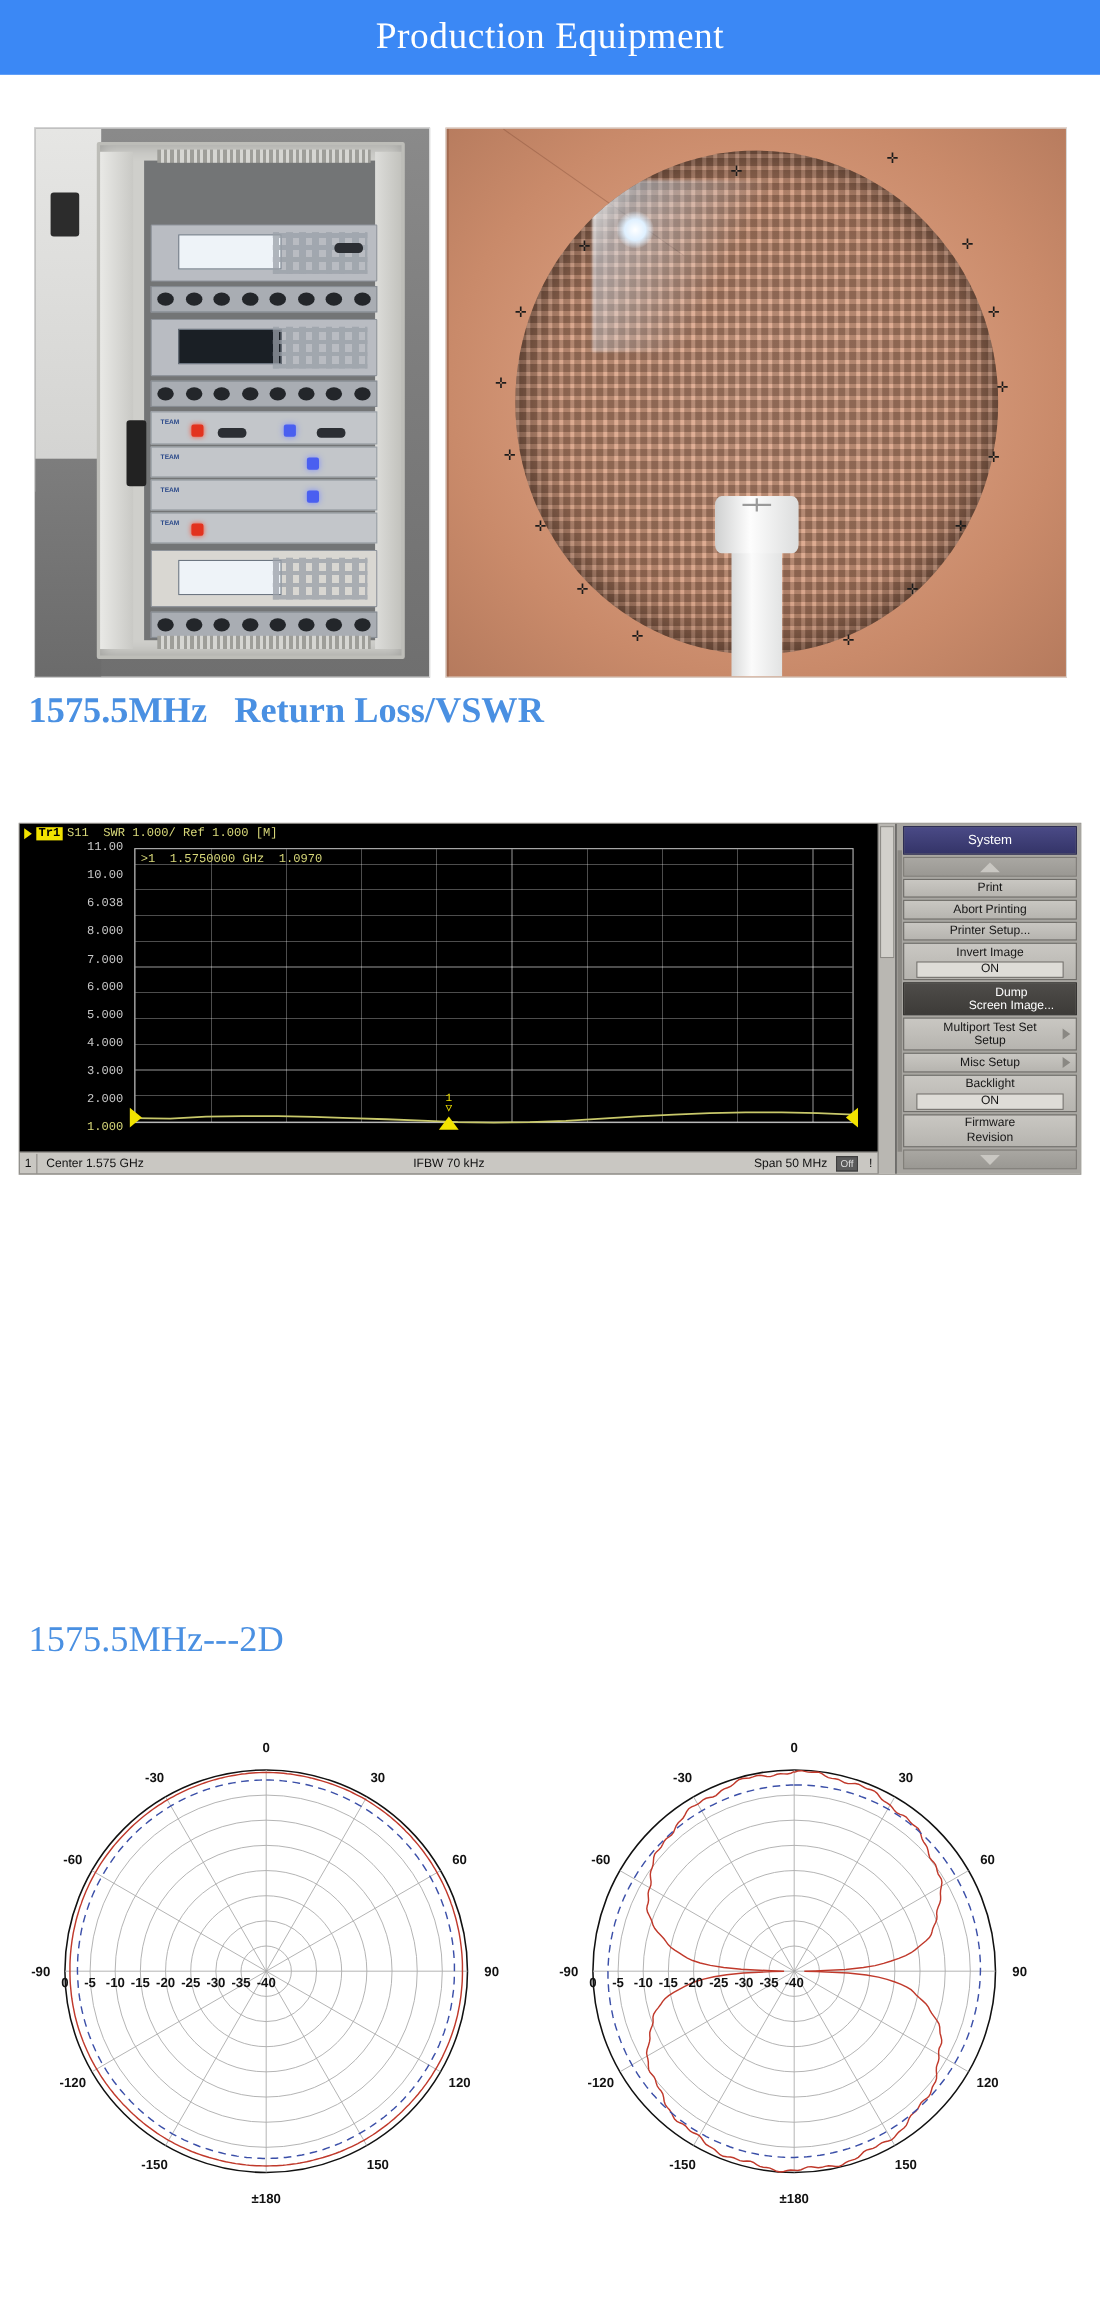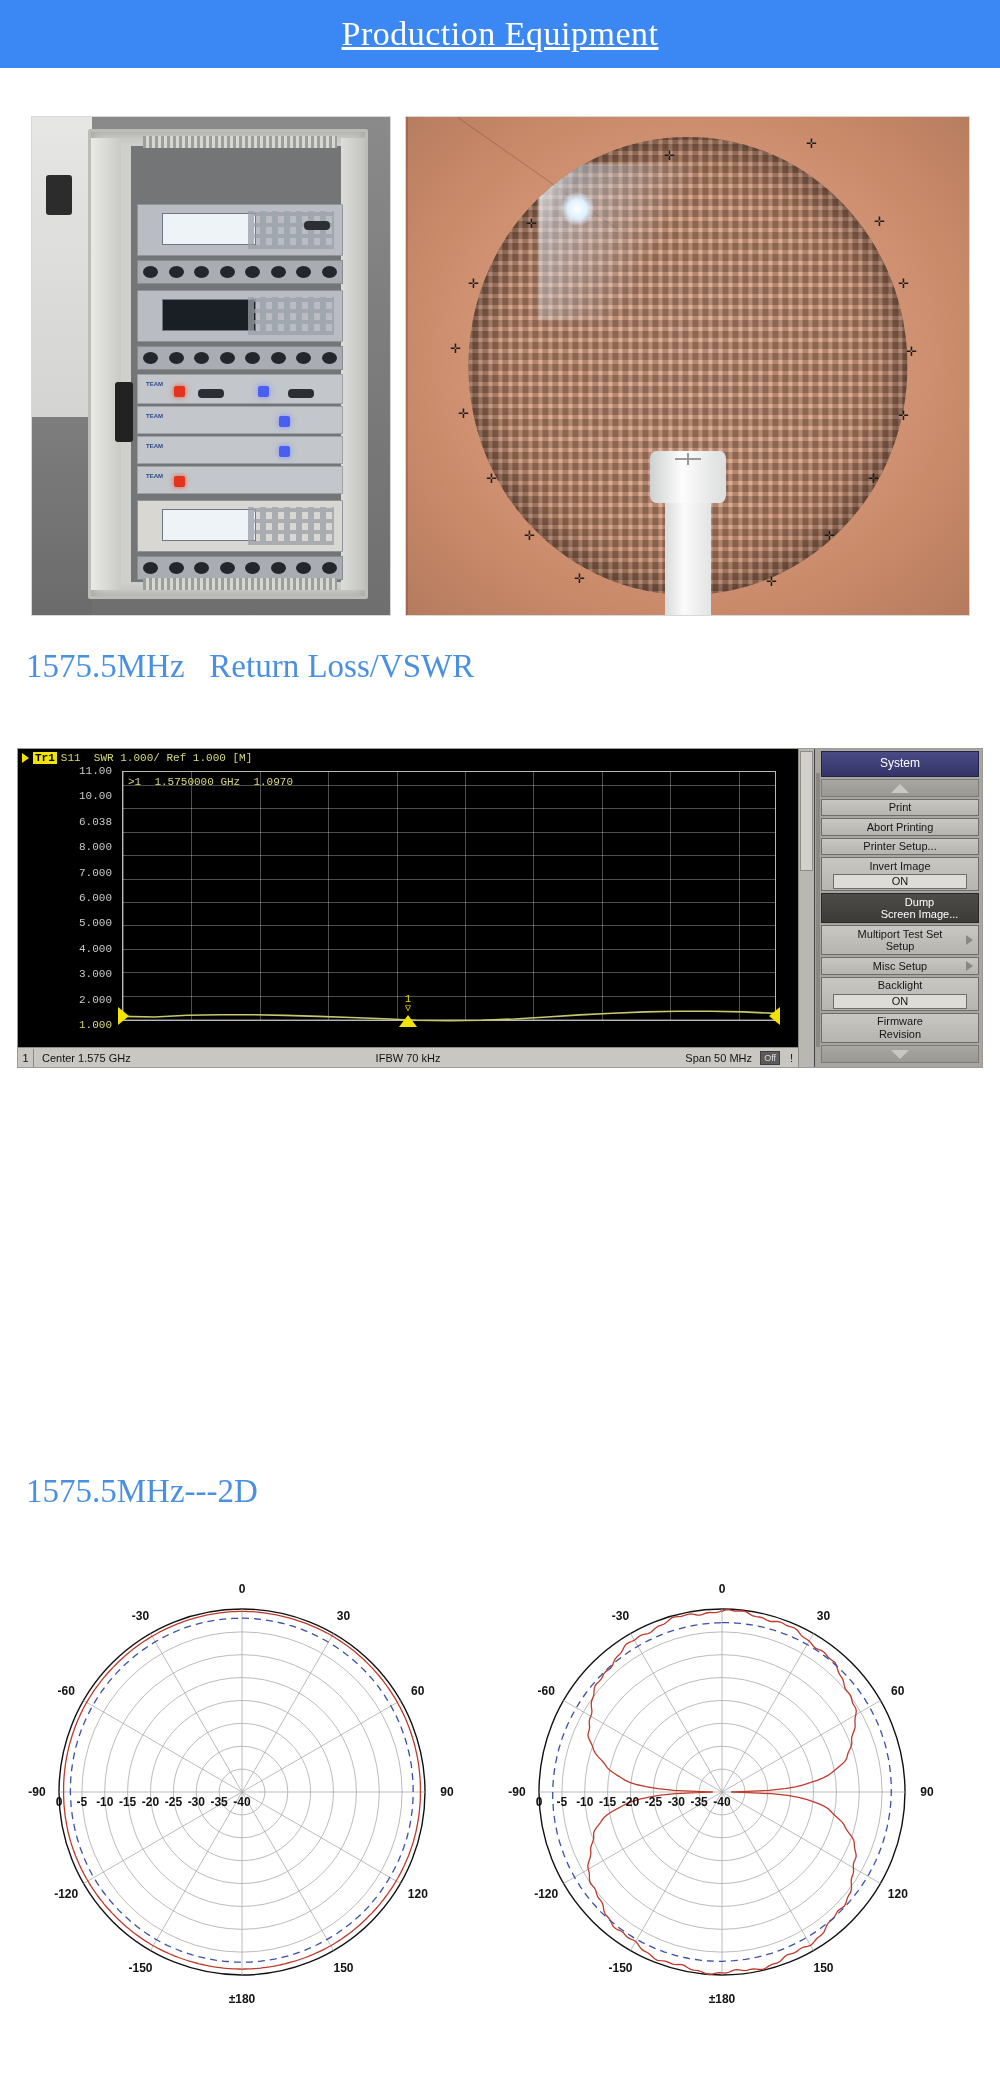--- a/index.html
+++ b/index.html
@@ -16,21 +16,20 @@
   .banner{
     width:1000px; height:68px;
     background:#3b88f5;
     display:flex; align-items:center; justify-content:center;
   }
   .banner-title{
     color:#ffffff;
     font-family:"Liberation Serif", serif;
     font-size:34px;
     letter-spacing:.5px;
-    text-decoration:underline;
   }
 
   
   .photo-row{
     position:absolute; left:0; top:80px;
     width:1000px; height:550px;
   }
   .photo{
     position:absolute; top:36px;
     overflow:hidden;
@@ -114,21 +113,21 @@
   .tack{ position:absolute; width:13px; height:13px; color:#1b1b1b; font-size:13px; line-height:13px; }
 
   
   .sec-title{
     position:absolute; left:26px;
     color:#4a90e2;
     font-family:"Liberation Serif", serif;
     font-size:33px;
     white-space:pre;
   }
-  #sec-title-1{ top:648px; }
+  #sec-title-1{ top:628px;font-weight:bold; }
   #sec-title-2{ top:1473px; }
 
   
   .vna{
     position:absolute; left:17px; top:748px;
     width:966px; height:320px;
     background:#d6d3ce;
     border:1px solid #9c9a95;
     display:flex; flex-direction:column;
   }

